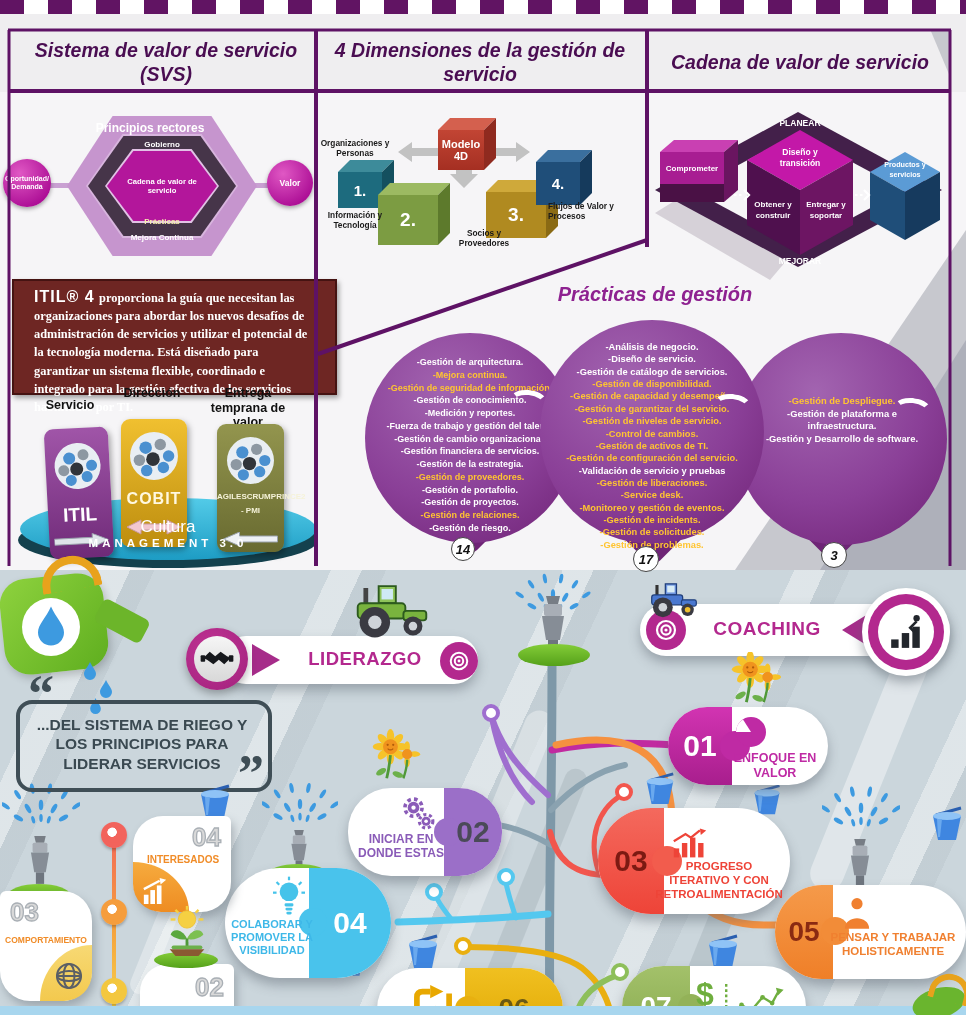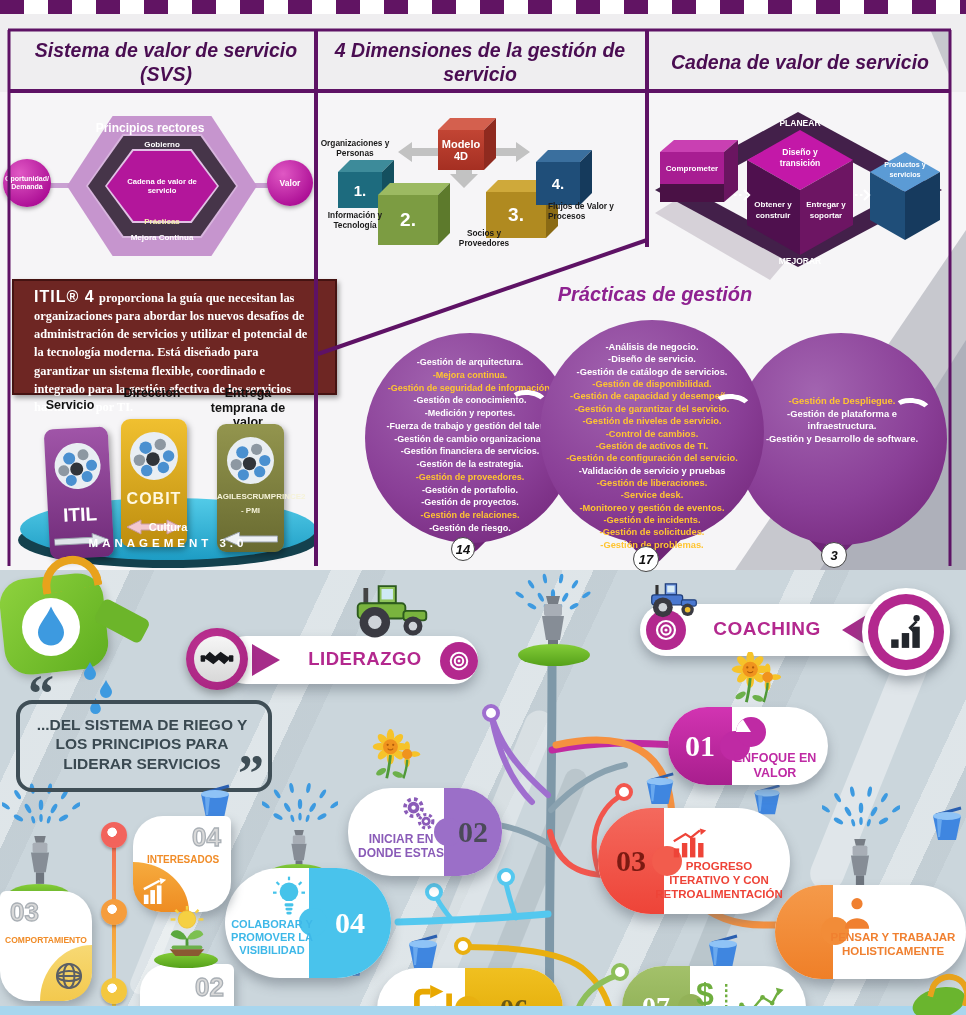--- a/index.html
+++ b/index.html
@@ -40,21 +40,21 @@
   .streak{position:absolute;transform:rotate(22deg);border-radius:18px;}
   .quotebox{border:4px solid #3f4e56;border-radius:16px;}
   .qmark{font-weight:800;color:#3f4e56;font-size:52px;line-height:1;font-family:"Liberation Serif",serif;}
   .qtext{font-weight:800;font-size:15.5px;color:#3a4951;line-height:1.24;}
   .banner{background:#fff;border-radius:26px;box-shadow:0 6px 12px rgba(90,100,110,.45);}
   .bannertxt{color:#b3288e;font-weight:700;letter-spacing:.5px;}
   .tri-r{width:0;height:0;border-top:16px solid transparent;border-bottom:16px solid transparent;border-left:28px solid #a62c8a;}
   .tri-l{width:0;height:0;border-top:16px solid transparent;border-bottom:16px solid transparent;border-right:26px solid #a62c8a;}
   .pill{position:absolute;background:#fff;box-shadow:0 7px 12px rgba(90,100,110,.45);}
   .pill .sect{position:absolute;}
-  .pill .pnum{position:absolute;font-weight:800;font-family:Liberation Serif, serif;}
+  .pill .pnum{position:absolute;font-weight:800;}
   .pill .plabel{position:absolute;font-weight:800;line-height:1.2;text-align:center;}
   .leaf{position:absolute;background:#fff;box-shadow:3px 6px 10px rgba(90,100,110,.4);}
   .olnum{font-weight:800;color:#d9d9d9;-webkit-text-stroke:1.3px #a9afb5;}
   .leaflbl{position:absolute;font-weight:800;text-align:center;}
   .quarter{position:absolute;}
   .tl-dot{position:absolute;width:26px;height:26px;border-radius:50%;background:radial-gradient(circle at 38% 32%,#fff 0 30%,currentColor 34%);border:5px solid currentColor;box-sizing:border-box;box-shadow:0 2px 3px rgba(0,0,0,.25);}
   .mound{position:absolute;border-radius:50%;background:linear-gradient(#84cd38,#55a11a);}
   svg text{font-family:"Liberation Sans",sans-serif;}
 </style>
 </head>
@@ -328,21 +328,21 @@
   </div>
   <div class="abs fcard" style="left:217px;top:424px;width:67px;height:128px;background:linear-gradient(#93954e,#686a30);">
     <svg class="abs" style="left:9px;top:12px;width:49px;height:49px;">
         <use href="#sym-people"></use>
       </svg>
     <div class="abs" style="left:0;top:66px;width:67px;text-align:center;font-size:8px;font-weight:800;color:#f5f2d8;line-height:1.7;"><span>AGILE</span><span>SCRUM</span><span>PRINCE2 - PMI</span></div>
     <svg class="abs" style="left:6px;top:108px;width:55px;height:14px;" viewBox="0 0 54 14">
         <polygon points="54,4 16,4 16,0 0,7 16,14 16,10 54,10" fill="#eef1f5" stroke="#9aa2ac"></polygon>
       </svg>
   </div>
-  <div class="abs ctr" style="left:100px;top:520px;width:136px;height:14px;color:#fff;font-weight:700;font-size:11px;">Cultura</div>
+  <div class="abs ctr" style="left:100px;top:520px;width:136px;height:14px;color:#fff;font-weight:400;font-size:17px;">Cultura</div>
   <div class="abs ctr" style="left:60px;top:536px;width:216px;height:14px;color:#fff;font-weight:800;font-size:11.5px;letter-spacing:4px;">MANAGEMENT 3.0</div>
 
   <svg class="abs" style="left:398px;top:130px;width:132px;height:60px;" viewBox="0 0 132 60">
     <polygon points="0,22 14,12 14,18 118,18 118,12 132,22 118,32 118,26 14,26 14,32" fill="#c2c2c2"></polygon>
     <polygon points="58,34 74,34 74,44 80,44 66,58 52,44 58,44" fill="#c2c2c2"></polygon>
   </svg>
   <div class="cube" style="left:438px;top:118px;width:46px;height:52px;">
     <div class="ctop" style="width:46px;background:#d4604e;"></div>
     <div class="cside" style="left:46px;height:40px;background:#8f2a1f;"></div>
     <div class="front ctr" style="width:46px;height:40px;background:linear-gradient(#c24534,#a52f22);color:#fff;font-weight:800;font-size:11px;line-height:1.1;">Modelo 4D</div>
@@ -674,20 +674,21 @@
     <div class="pnum ctr" style="left:84px;top:0;width:82px;height:110px;color:#fff;font-size:30px;">04</div>
     <svg class="abs" style="left:48px;top:8px;width:32px;height:44px;">
         <use href="#sym-bulb"></use>
       </svg>
     <div class="plabel" style="left:4px;top:50px;width:86px;font-size:11px;color:#3eb8e8;">COLABORAR Y PROMOVER LA VISIBILIDAD</div>
   </div>
 
   <div class="pill" style="left:775px;top:885px;width:191px;height:94px;border-radius:47px;">
     <div class="sect" style="left:0;top:0;width:58px;height:94px;border-radius:47px 0 0 47px;background:linear-gradient(#f59a4a,#ef7f28);"></div>
     <div class="sect" style="left:46px;top:32px;width:28px;height:28px;border-radius:50%;background:#f28c38;"></div>
+    <div class="pnum ctr" style="left:0;top:0;width:58px;height:94px;color:#8a2a12;font-size:28px;">05</div>
     <svg class="abs" style="left:68px;top:12px;width:28px;height:32px;">
         <use href="#sym-person"></use>
       </svg>
     <div class="plabel" style="left:52px;top:46px;width:132px;font-size:11.5px;color:#f08030;">PENSAR Y TRABAJAR HOLISTICAMENTE</div>
   </div>
 
   <div class="pill" style="left:377px;top:968px;width:186px;height:82px;border-radius:41px;">
     <div class="sect" style="left:88px;top:0;width:98px;height:82px;border-radius:0 41px 41px 0;background:linear-gradient(#f0c020,#dfa500);"></div>
     <div class="sect" style="left:78px;top:28px;width:26px;height:26px;border-radius:50%;background:#e8b010;"></div>
     <div class="pnum ctr" style="left:88px;top:0;width:98px;height:82px;color:#6b5a14;font-size:28px;">06</div>

